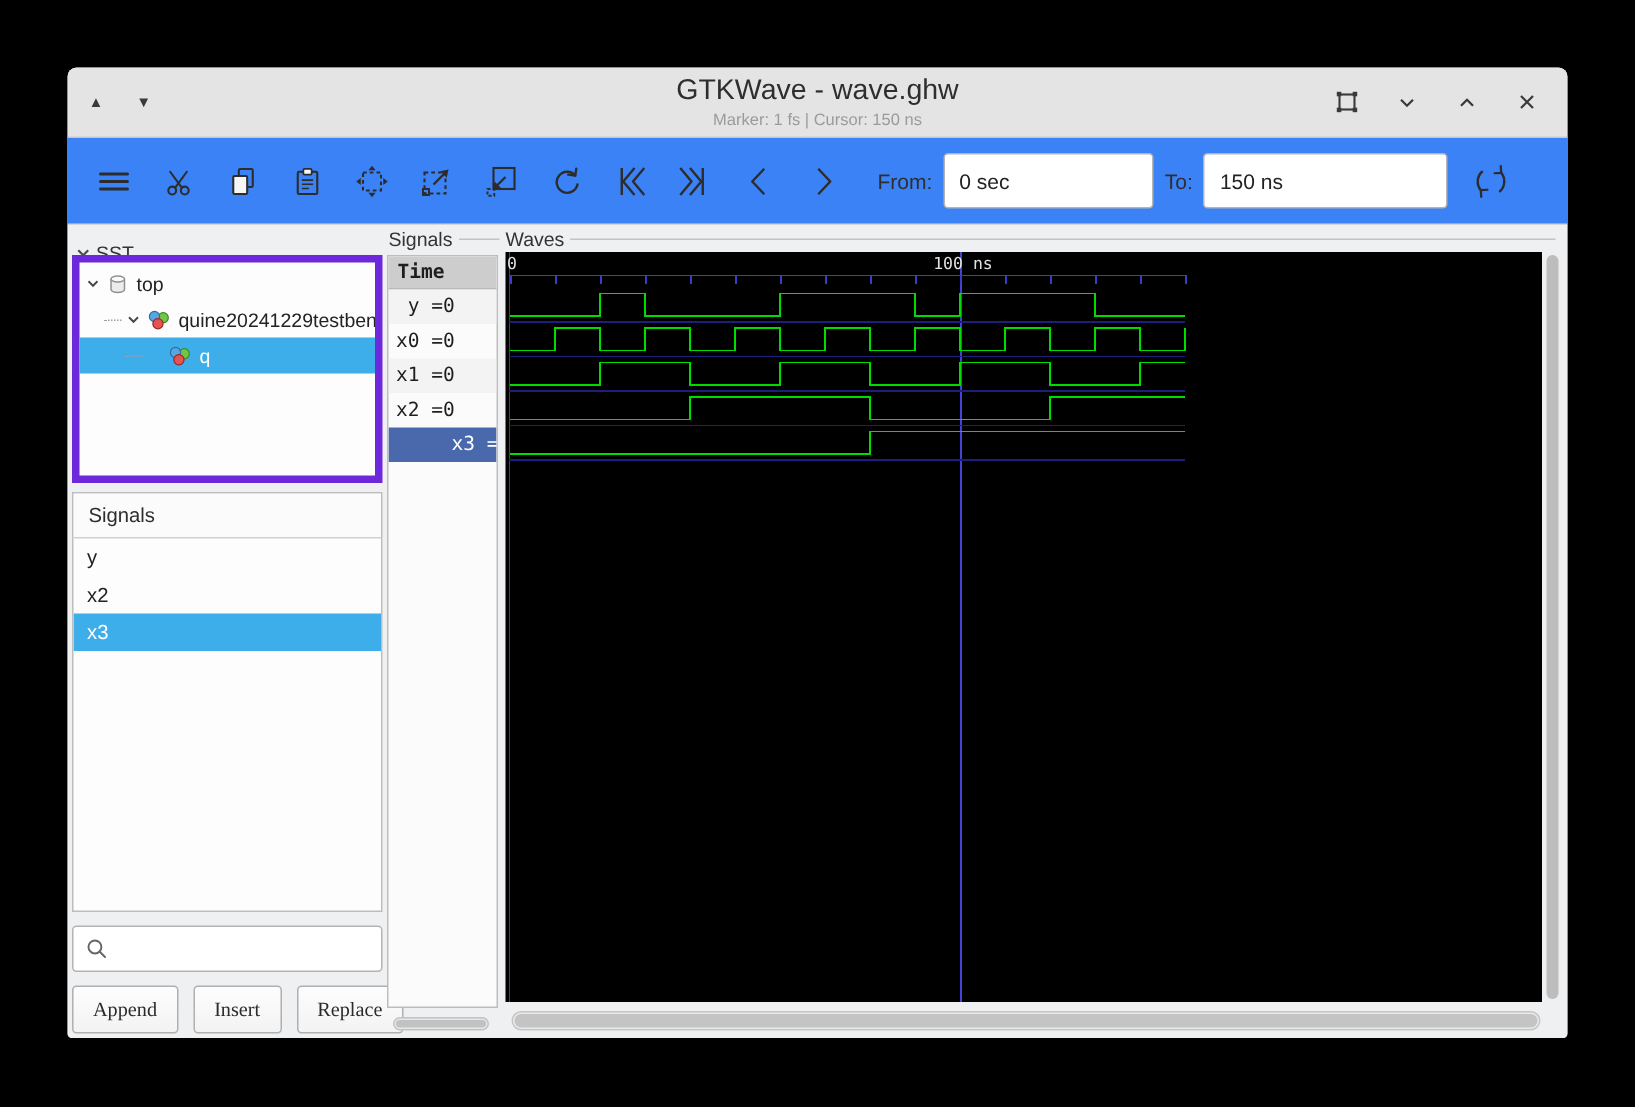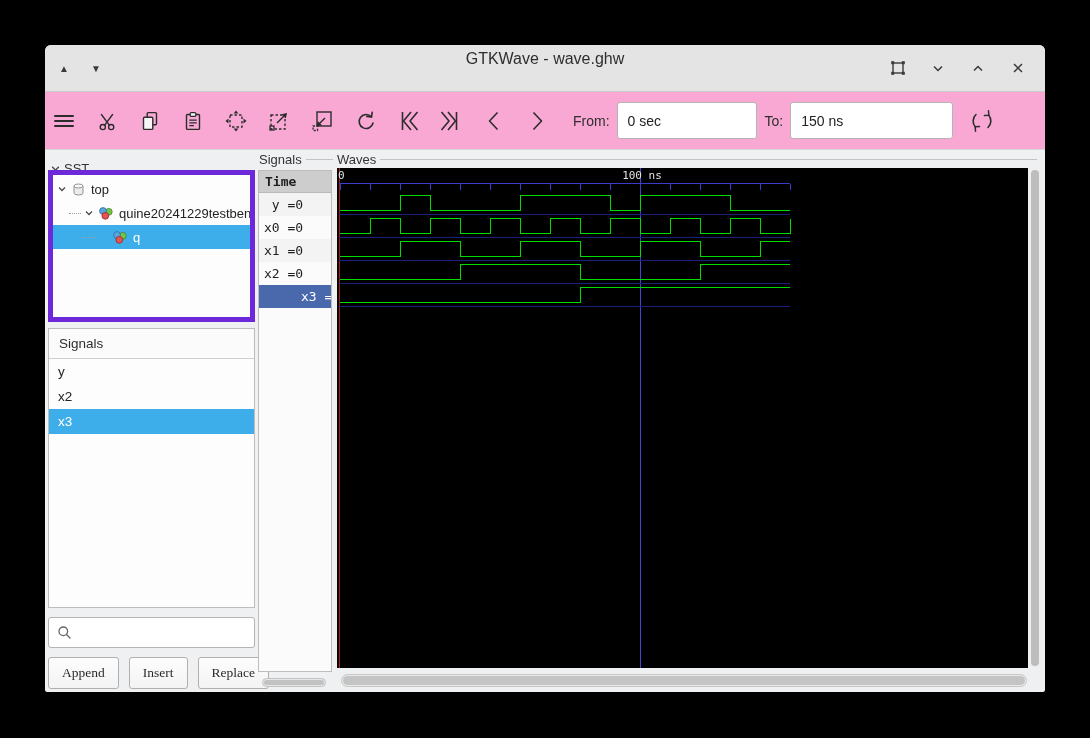--- a/index.html
+++ b/index.html
@@ -6,28 +6,28 @@
   html,body { width:1090px; height:738px; background:#000; overflow:hidden;
               font-family:"Liberation Sans", sans-serif; }
   .window { position:absolute; left:45px; top:45px; width:1000px; height:647px;
             background:#eff0f1; border-radius:6px 6px 3px 3px; overflow:hidden; }
 
   
   .titlebar { position:relative; height:47px; background:#e4e4e4; border-bottom:1px solid #c9c9c9; }
   .tb-left { position:absolute; left:14px; top:0; height:100%; display:flex; align-items:center; gap:22px; }
   .tri { font-size:10px; color:#3a3a3a; cursor:default; }
   .tb-center { position:absolute; left:0; right:0; top:5px; text-align:center; }
-  .tb-title { font-size:16px; color:#2e2e2e; }
+  .tb-title { font-size:19px; color:#2e2e2e; }
   .tb-sub { font-size:11px; color:#9b9b9b; margin-top:2px; }
   .tb-right { position:absolute; right:14px; top:0; height:100%; display:flex; align-items:center; gap:14px; }
   .tb-btn { width:26px; height:26px; display:flex; align-items:center; justify-content:center; }
 
   
-  .toolbar { position:relative; height:58px; background:#f9a8d4; border-bottom:1px solid #d6d6d6;
-             display:flex; align-items:center; padding-left:4px; }
+  .toolbar { position:relative; height:58px; background:#3b82f6; border-bottom:1px solid #d6d6d6;
+             display:flex; align-items:center; padding-left:16px; }
   .tool { width:30px; height:30px; margin-right:13px; display:flex; align-items:center; justify-content:center; border-radius:3px; }
   .tool svg { display:block; }
   .fromto-label { font-size:14px; color:#2e2e2e; margin:0 7px 0 8px; }
   .tb-input { height:37px; border:1px solid #b4b4b4; border-radius:3px; background:#fff;
               font-size:14px; color:#222; padding:0 10px; outline:none; font-family:"Liberation Sans",sans-serif; }
   #from-input { width:140px; }
   #to-input { width:163px; }
   .reload-btn { margin-left:14px; }
 
   
@@ -92,20 +92,21 @@
 
 <div class="window">
 
   <div class="titlebar">
     <div class="tb-left">
       <span class="tri">▲</span>
       <span class="tri">▼</span>
     </div>
     <div class="tb-center">
       <div class="tb-title">GTKWave - wave.ghw</div>
+      <div class="tb-sub">Marker: 1 fs  |  Cursor: 150 ns</div>
     </div>
     <div class="tb-right">
       <span class="tb-btn">
         <svg width="20" height="20" viewBox="0 0 20 20">
           <rect x="5" y="5" width="10" height="10" fill="none" stroke="#3a3a3a" stroke-width="1.4"></rect>
           <rect x="3.2" y="3.2" width="3" height="3" fill="#3a3a3a"></rect>
             <rect x="13.8" y="3.2" width="3" height="3" fill="#3a3a3a"></rect>
           <rect x="3.2" y="13.8" width="3" height="3" fill="#3a3a3a"></rect>
             <rect x="13.8" y="13.8" width="3" height="3" fill="#3a3a3a"></rect>
         </svg>

